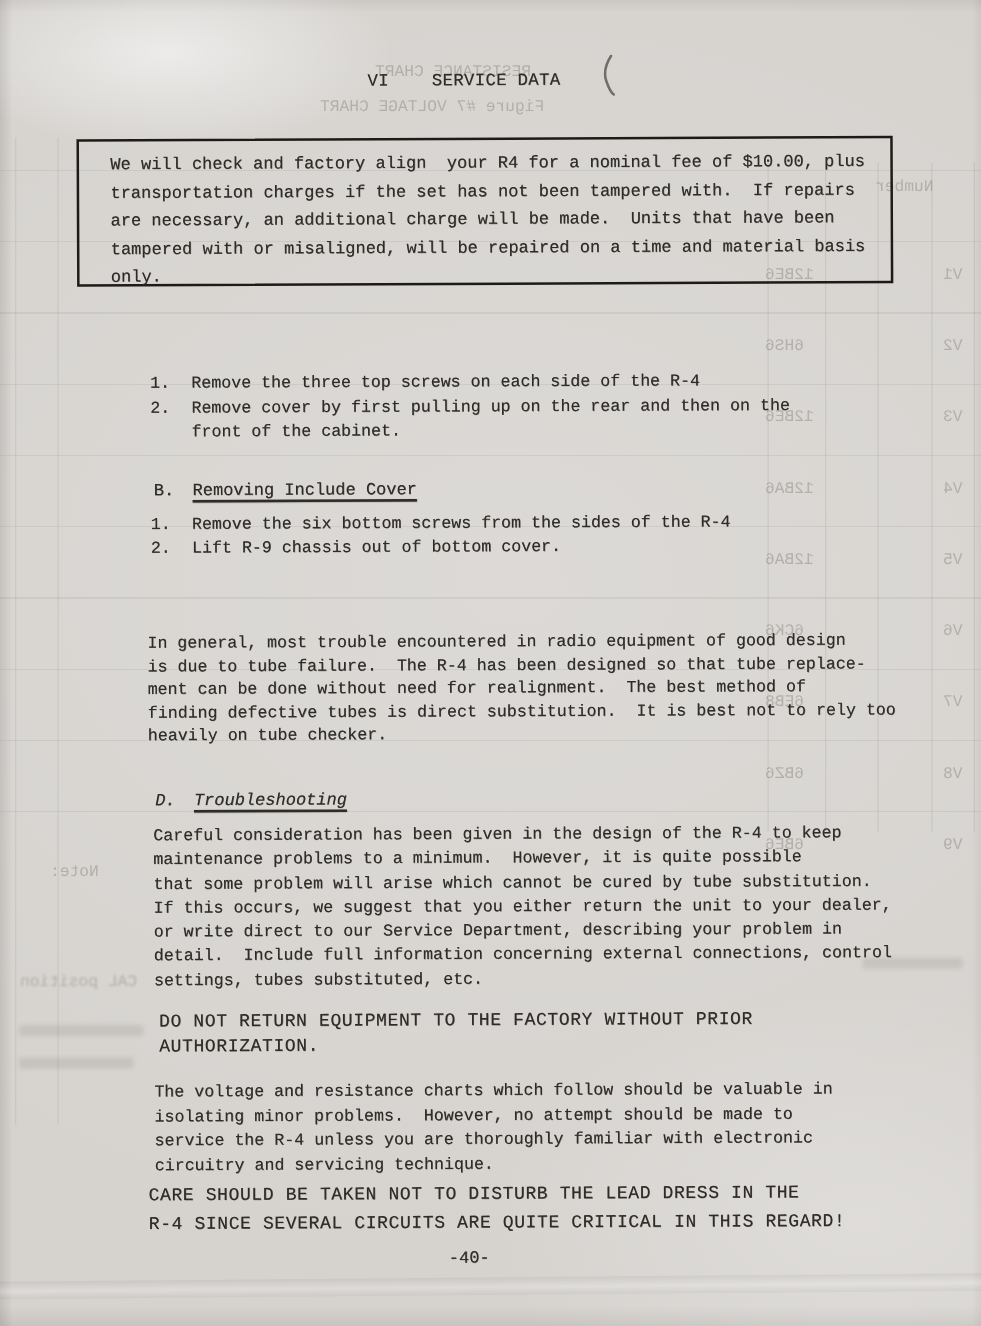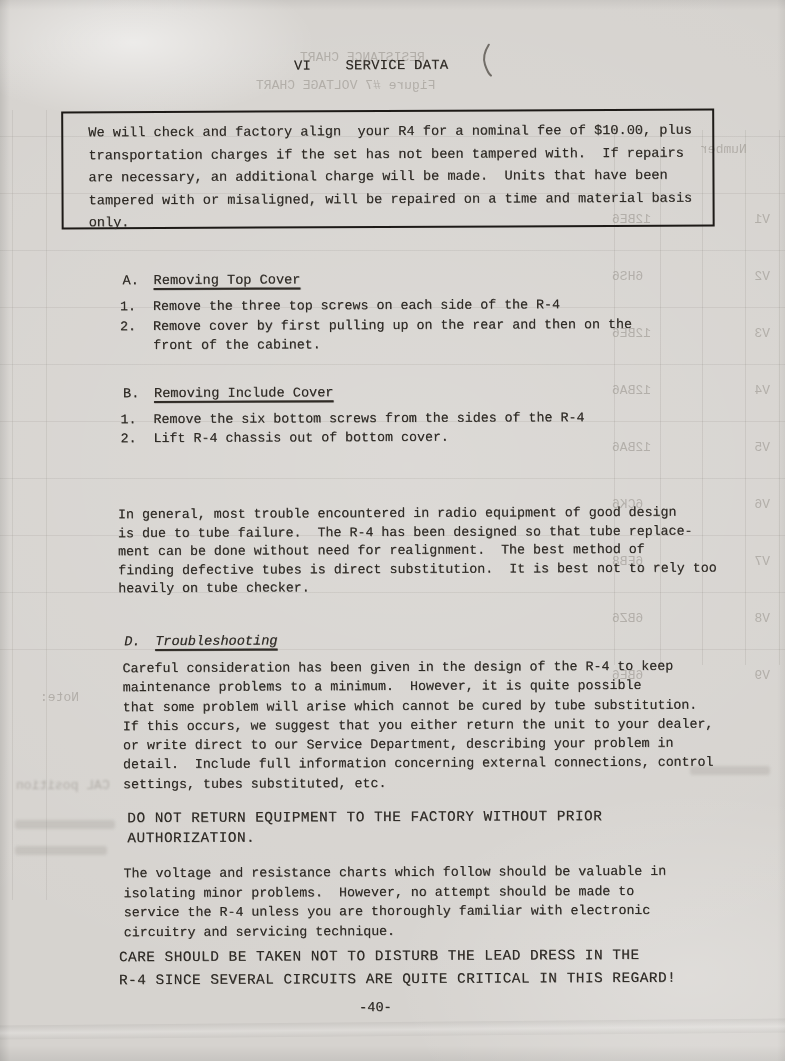--- a/index.html
+++ b/index.html
@@ -142,23 +142,20 @@
   </svg>
 
   <div class="abs notice">
     <div class="txt">We will check and factory align  your R4 for a nominal fee of $10.00, plus
 transportation charges if the set has not been tampered with.  If repairs
 are necessary, an additional charge will be made.  Units that have been
 tampered with or misaligned, will be repaired on a time and material basis
 only.</div>
   </div>
 
-  <div class="abs sec-head h-a">
-    <span class="sec-letter">A.</span><span class="sec-title">Removing Top Cover</span>
-  </div>
   <div class="abs t list list-a">
     <div class="li">
       <span class="num">1.</span>
       <span class="litext">Remove the three top screws on each side of the R-4</span>
     </div>
     <div class="li">
       <span class="num">2.</span>
       <span class="litext">Remove cover by first pulling up on the rear and then on the
 front of the cabinet.</span>
     </div>
@@ -167,21 +164,21 @@
   <div class="abs sec-head h-b">
     <span class="sec-letter">B.</span><span class="sec-title">Removing Include Cover</span>
   </div>
   <div class="abs t list list-b">
     <div class="li">
       <span class="num">1.</span>
       <span class="litext">Remove the six bottom screws from the sides of the R-4</span>
     </div>
     <div class="li">
       <span class="num">2.</span>
-      <span class="litext">Lift R-4 chassis out of bottom cover.</span>
+      <span class="litext">Lift R-9 chassis out of bottom cover.</span>
     </div>
   </div>
 
   <div class="abs t p-c">In general, most trouble encountered in radio equipment of good design
 is due to tube failure.  The R-4 has been designed so that tube replace-
 ment can be done without need for realignment.  The best method of
 finding defective tubes is direct substitution.  It is best not to rely too
 heavily on tube checker.</div>
 
   <div class="abs sec-head h-d">

